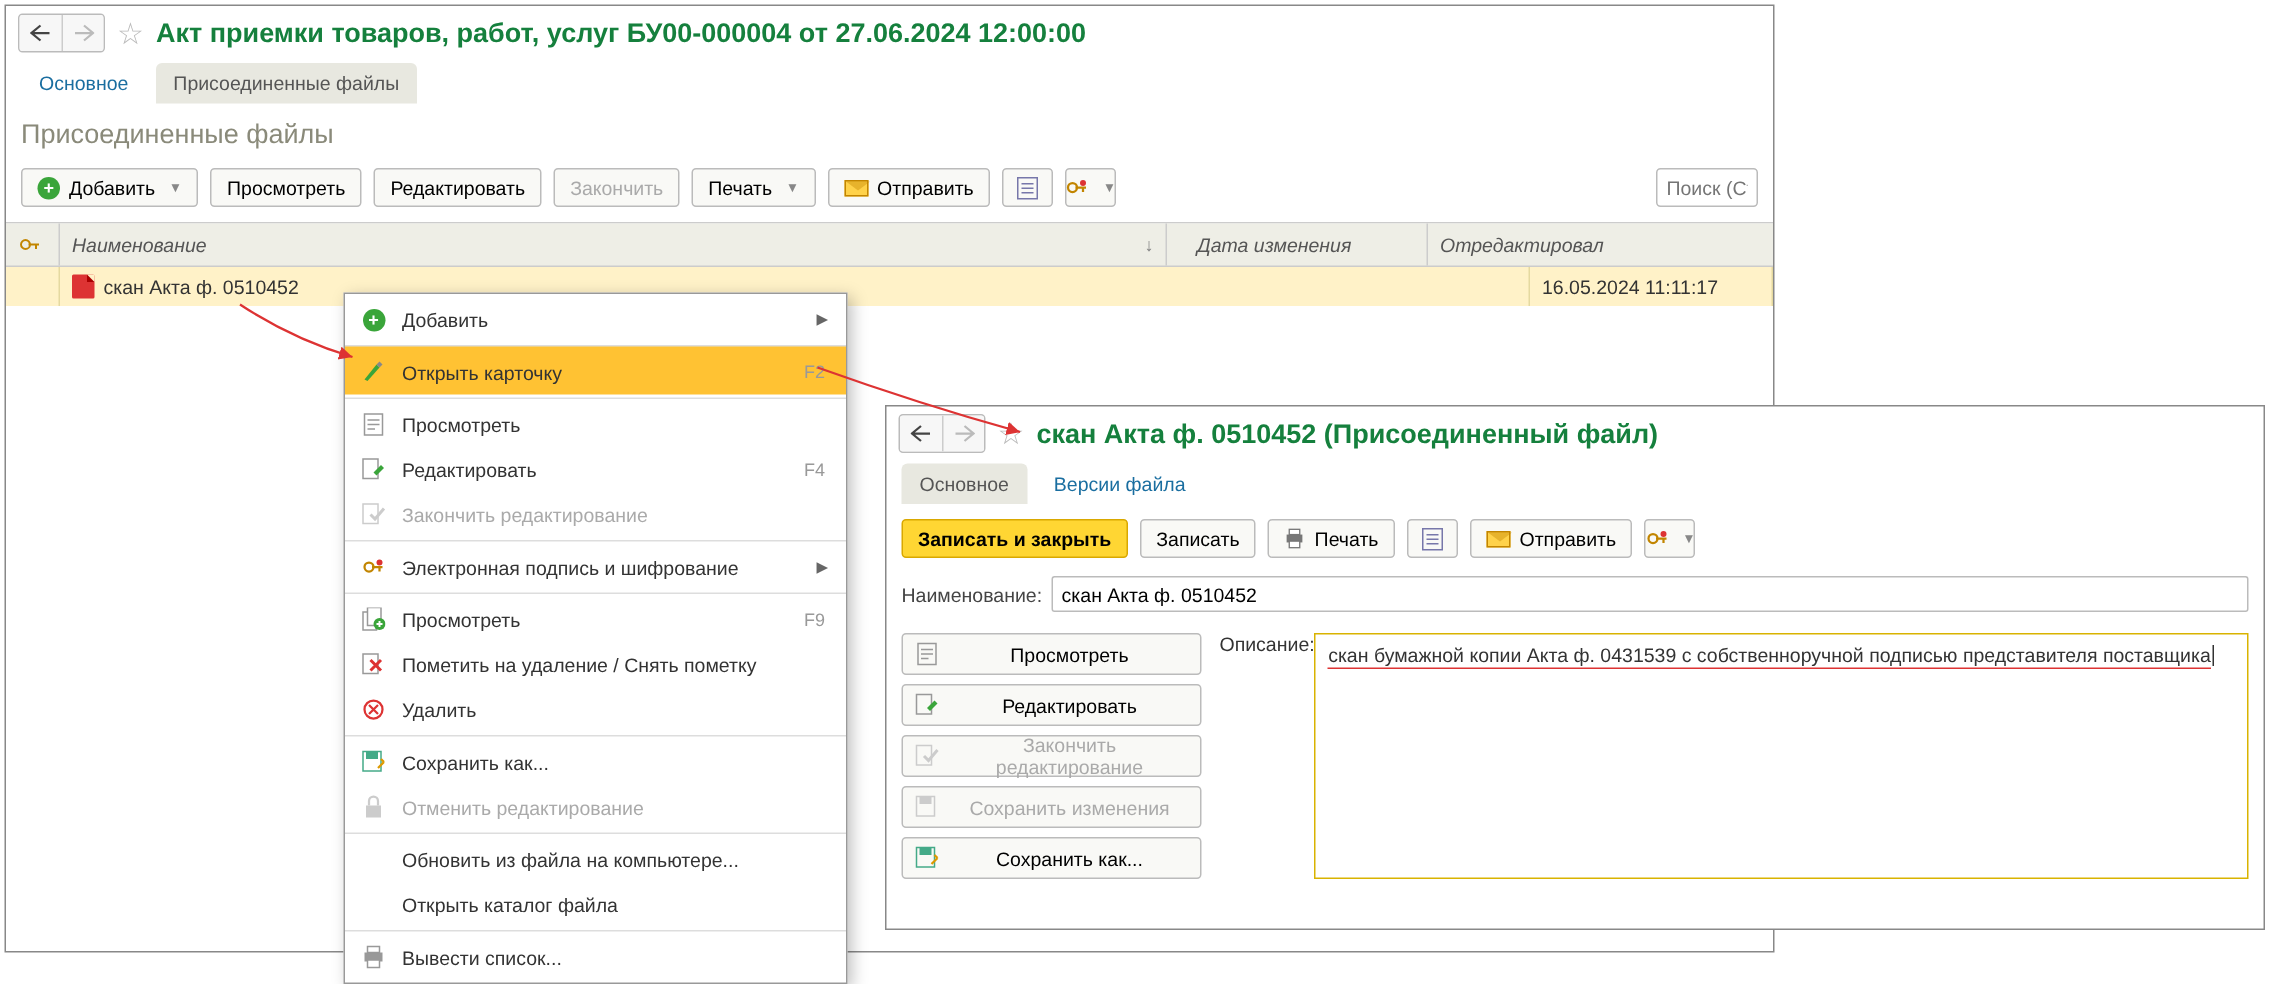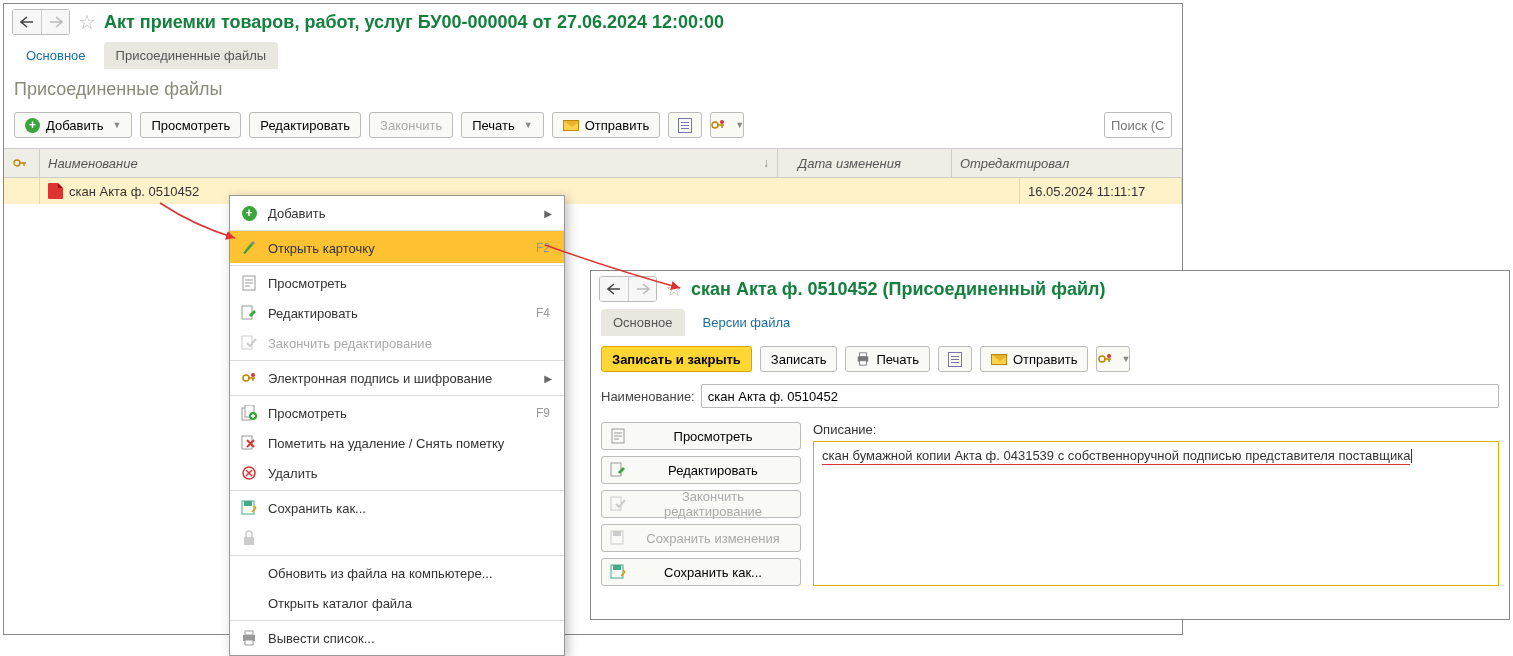--- a/index.html
+++ b/index.html
@@ -71,21 +71,21 @@
   .toolbar2 { display:flex; gap:8px; padding: 10px 10px 6px 10px; align-items:flex-start; }
   .formrow { display:flex; align-items:center; padding: 6px 10px; gap: 6px; }
   .formrow label { color:#444; }
   .formrow input { flex:1; border:1px solid #bbb; border-radius:2px; padding:3px 6px; height:24px; font-size:13px; }
   .main2 { display:flex; gap: 12px; padding: 8px 10px; }
   .actions-col { display:flex; flex-direction:column; gap:6px; width: 200px; }
   .act-btn { border:1px solid #bbb; border-radius:3px; background:#f9f9f6; height:28px; display:flex; align-items:center; padding:0 8px; gap:8px; font-size:13px; cursor:pointer; }
   .act-btn .act-label { flex:1; text-align:center; }
   .act-btn.disabled { color:#aaa; }
   .act-icon { width:16px;height:16px;display:inline-flex;align-items:center;justify-content:center; }
-  .desc-col { flex:1; display:flex; flex-direction:column; }
+  .desc-col { flex:1; display:flex; }
   .desc-box { border:1px solid #d9b300; background:#fff; padding:6px 8px; flex:1; min-height: 140px; }
   .underline-red { border-bottom: 1px solid #d33; display:inline; padding-bottom: 1px; }
   .caret { display:inline-block; width:1px; height:14px; background:#333; vertical-align:text-bottom; margin-left:1px; }
 </style>
 </head>
 <body>
 
 <div class="win1">
   <div class="titlebar">
     <div class="nav-btns">
@@ -265,20 +265,21 @@
       </span>
       <span class="ctx-label">Сохранить как...</span>
     </div>
   <div class="ctx-item disabled">
       <span class="ctx-icon">
         <svg width="14" height="16" viewBox="0 0 14 16">
           <rect x="2" y="7" width="10" height="8" fill="#ccc"></rect>
           <path d="M4 7 V4 A3 3 0 0 1 10 4 V7" stroke="#ccc" fill="none" stroke-width="1.5"></path>
         </svg>
       </span>
+      <span class="ctx-label">Отменить редактирование</span>
     </div>
   <div class="ctx-item sep">
       <span class="ctx-icon"></span>
       <span class="ctx-label">Обновить из файла на компьютере...</span>
     </div>
   <div class="ctx-item">
       <span class="ctx-icon"></span>
       <span class="ctx-label">Открыть каталог файла</span>
     </div>
   <div class="ctx-item sep">

